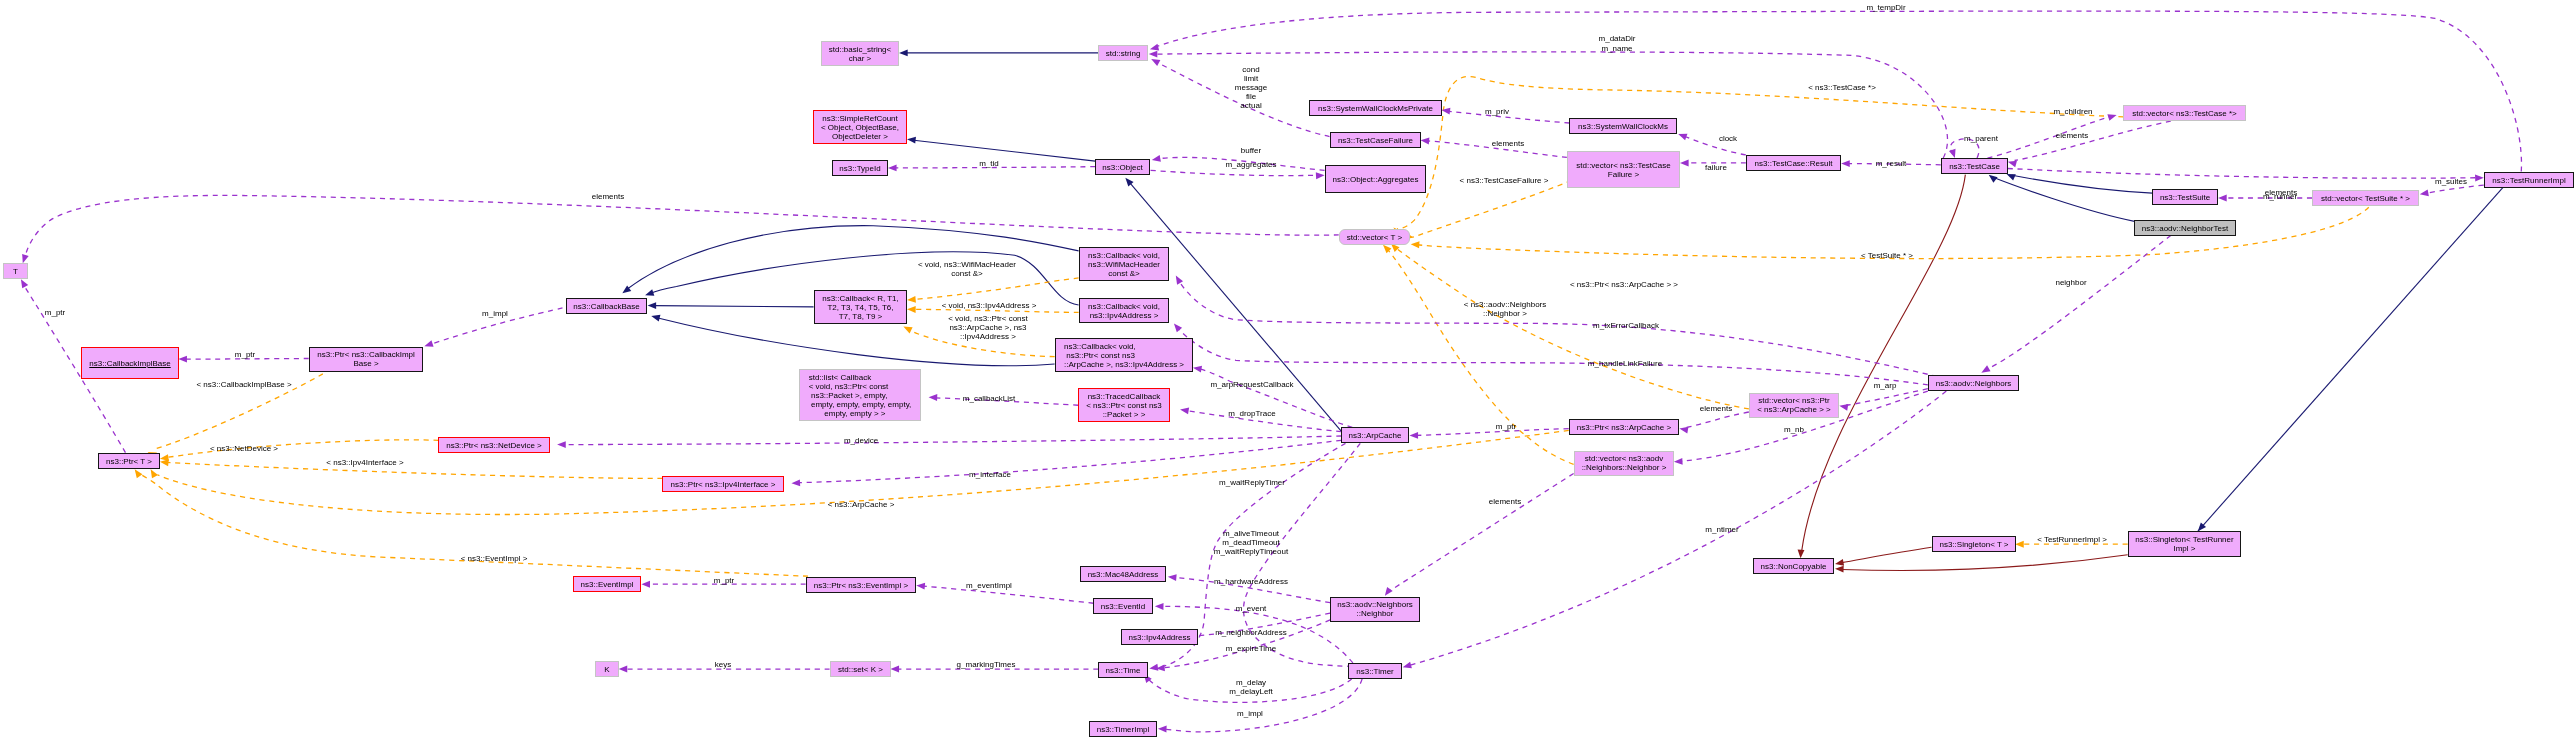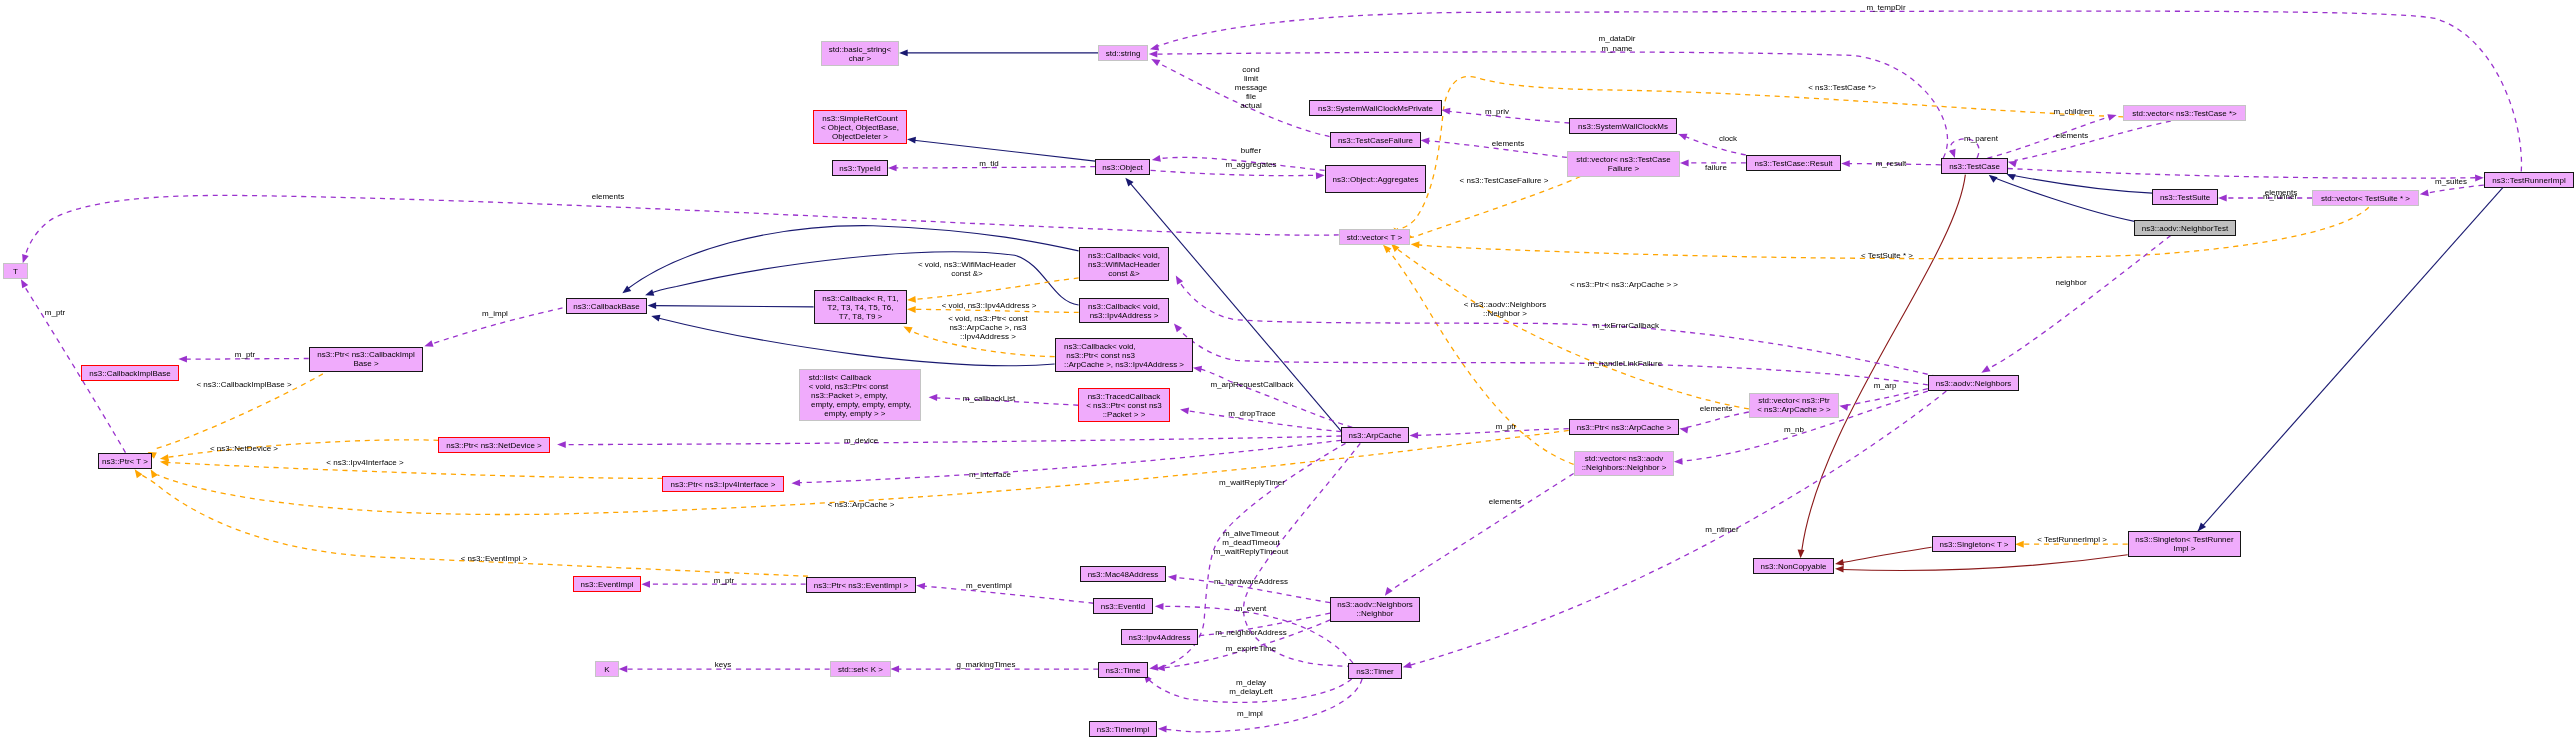--- a/index.html
+++ b/index.html
@@ -344,21 +344,21 @@
       </div>
       <div class="node black" style="left: 1330px; top: 132px; width: 91px; height: 16px;">
         <div class="lbl">ns3::TestCaseFailure</div>
       </div>
       <div class="node black" style="left: 1325px; top: 165px; width: 101px; height: 28px;">
         <div class="lbl">ns3::Object::Aggregates</div>
       </div>
       <div class="node black" style="left: 1569px; top: 118px; width: 108px; height: 16px;">
         <div class="lbl">ns3::SystemWallClockMs</div>
       </div>
-      <div class="node grey" style="left: 1567px; top: 151px; width: 113px; height: 26px;">
+      <div class="node grey" style="left: 1567px; top: 151px; width: 113px; height: 37px;">
         <div class="lbl">std::vector&lt; ns3::TestCase
 Failure &gt;</div>
       </div>
       <div class="node black" style="left: 1746px; top: 155px; width: 95px; height: 16px;">
         <div class="lbl">ns3::TestCase::Result</div>
       </div>
       <div class="node black" style="left: 1941px; top: 158px; width: 67px; height: 16px;">
         <div class="lbl">ns3::TestCase</div>
       </div>
       <div class="node grey" style="left: 2123px; top: 105px; width: 123px; height: 16px;">
@@ -372,28 +372,28 @@
       </div>
       <div class="node grey" style="left: 2312px; top: 190px; width: 107px; height: 16px;">
         <div class="lbl">std::vector&lt; TestSuite * &gt;</div>
       </div>
       <div class="node black" style="left: 2484px; top: 172px; width: 90px; height: 16px;">
         <div class="lbl">ns3::TestRunnerImpl</div>
       </div>
       <div class="node grey" style="left: 3.1px; top: 263px; width: 24.6px; height: 16px;">
         <div class="lbl">T</div>
       </div>
-      <div class="node red" style="left: 81px; top: 365px; width: 98px; height: 16px;">
+      <div class="node red" style="left: 81px; top: 347px; width: 98px; height: 32px; text-decoration: underline;">
         <div class="lbl">ns3::CallbackImplBase</div>
       </div>
       <div class="node black" style="left: 309px; top: 347px; width: 114px; height: 24.6px;">
         <div class="lbl">ns3::Ptr&lt; ns3::CallbackImpl
 Base &gt;</div>
       </div>
-      <div class="node black" style="left: 98px; top: 453px; width: 54px; height: 16px;">
+      <div class="node black" style="left: 98px; top: 453px; width: 62px; height: 16px;">
         <div class="lbl">ns3::Ptr&lt; T &gt;</div>
       </div>
       <div class="node black" style="left: 566px; top: 298px; width: 81px; height: 16px;">
         <div class="lbl">ns3::CallbackBase</div>
       </div>
       <div class="node black" style="left: 814px; top: 290px; width: 93px; height: 34px;">
         <div class="lbl">ns3::Callback&lt; R, T1,
 T2, T3, T4, T5, T6,
 T7, T8, T9 &gt;</div>
       </div>
@@ -419,21 +419,21 @@
 ::ArpCache &gt;, ns3::Ipv4Address &gt;</div>
       </div>
       <div class="node red" style="left: 1078px; top: 388px; width: 92px; height: 34px;">
         <div class="lbl">ns3::TracedCallback
 &lt; ns3::Ptr&lt; const ns3
 ::Packet &gt; &gt;</div>
       </div>
       <div class="node black" style="left: 1341px; top: 427px; width: 68px; height: 16px;">
         <div class="lbl">ns3::ArpCache</div>
       </div>
-      <div class="node grey" style="left: 1339px; top: 229px; width: 71px; height: 16px;">
+      <div class="node grey" style="left: 1339px; top: 229px; width: 71px; height: 16px; border-radius: 6px;">
         <div class="lbl">std::vector&lt; T &gt;</div>
       </div>
       <div class="node red" style="left: 438px; top: 437px; width: 112px; height: 16px;">
         <div class="lbl">ns3::Ptr&lt; ns3::NetDevice &gt;</div>
       </div>
       <div class="node red" style="left: 662px; top: 476px; width: 122px; height: 16px;">
         <div class="lbl">ns3::Ptr&lt; ns3::Ipv4Interface &gt;</div>
       </div>
       <div class="node black" style="left: 1569px; top: 419px; width: 110px; height: 16px;">
         <div class="lbl">ns3::Ptr&lt; ns3::ArpCache &gt;</div>

